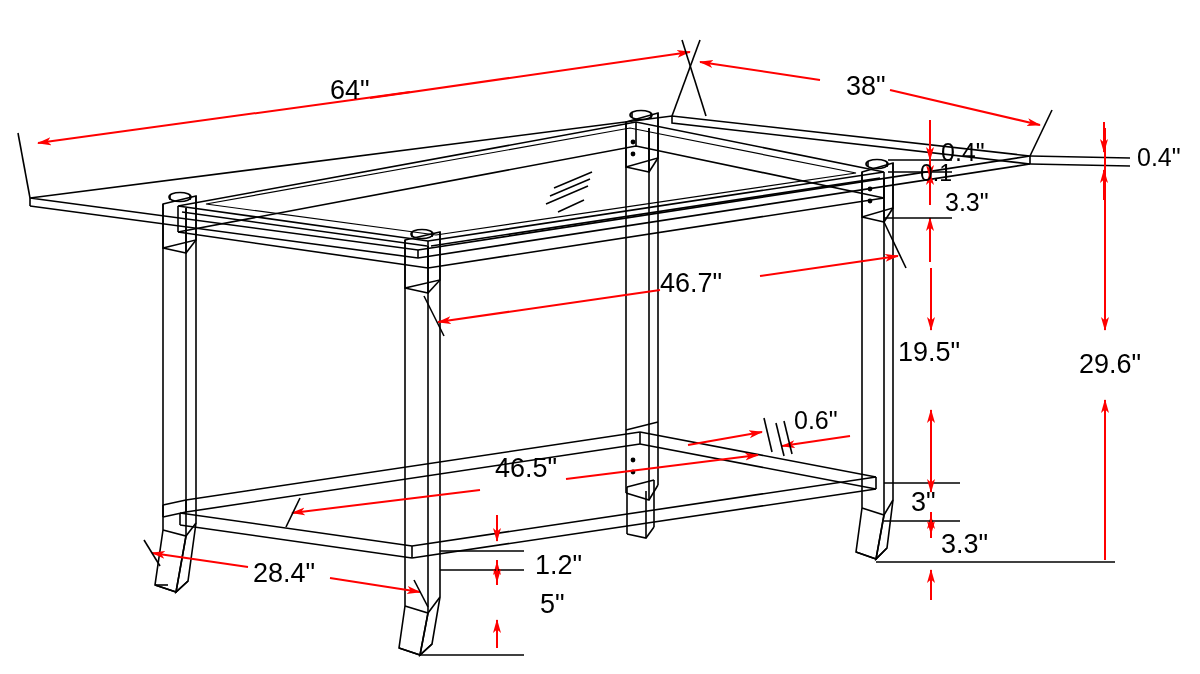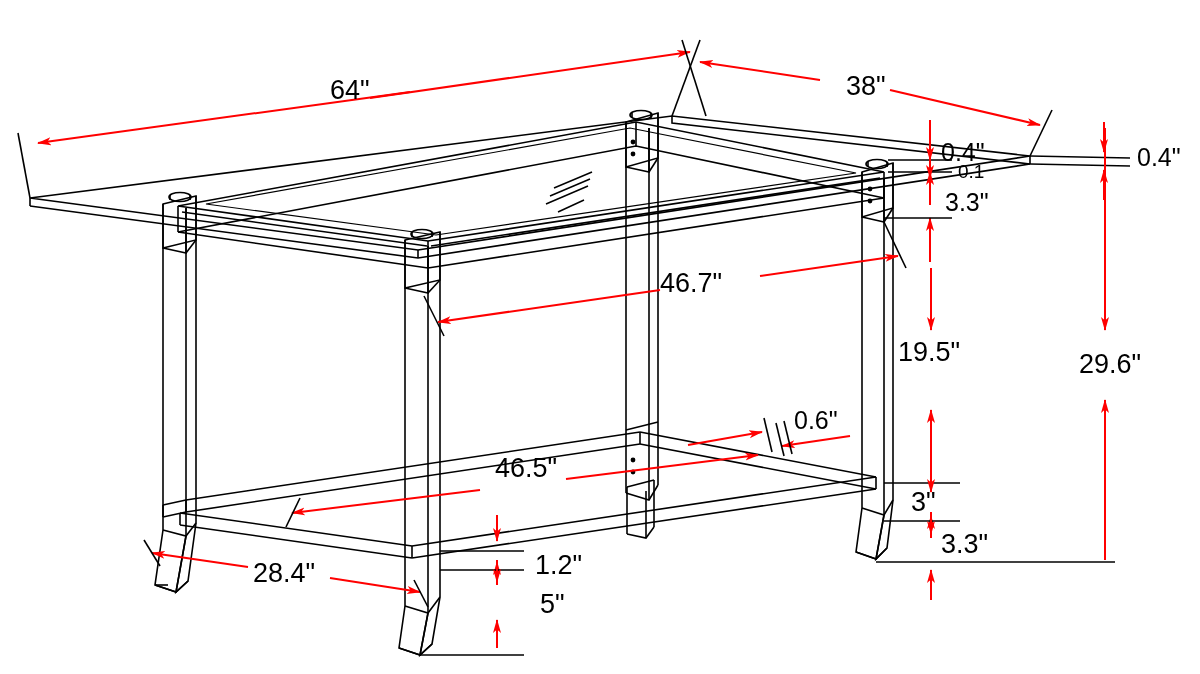--- a/index.html
+++ b/index.html
@@ -311,21 +311,21 @@
 
     </g>
   </svg>
 
   <div class="dim-label" style="left:330px; top:77px; font-size:27px;">64"</div>
 
   <div class="dim-label" style="left:846px; top:73px; font-size:27px;">38"</div>
 
   <div class="dim-label" style="left:941px; top:140px; font-size:25px;">0.4"</div>
 
-  <div class="dim-label" style="left:958px; top:162px; font-size:19px;">0.1</div>
+  <div class="dim-label" style="left:920px; top:162px; font-size:23px;">0.1</div>
 
   <div class="dim-label" style="left:945px; top:190px; font-size:25px;">3.3"</div>
 
   <div class="dim-label" style="left:1137px; top:145px; font-size:25px;">0.4"</div>
 
   <div class="dim-label" style="left:660px; top:270px; font-size:27px;">46.7"</div>
 
   <div class="dim-label" style="left:898px; top:339px; font-size:27px;">19.5"</div>
 
   <div class="dim-label" style="left:1079px; top:351px; font-size:27px;">29.6"</div>

